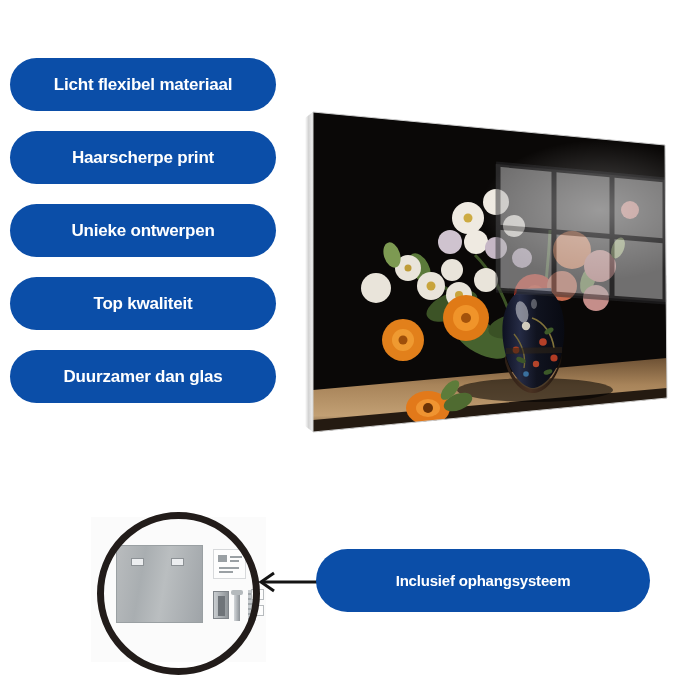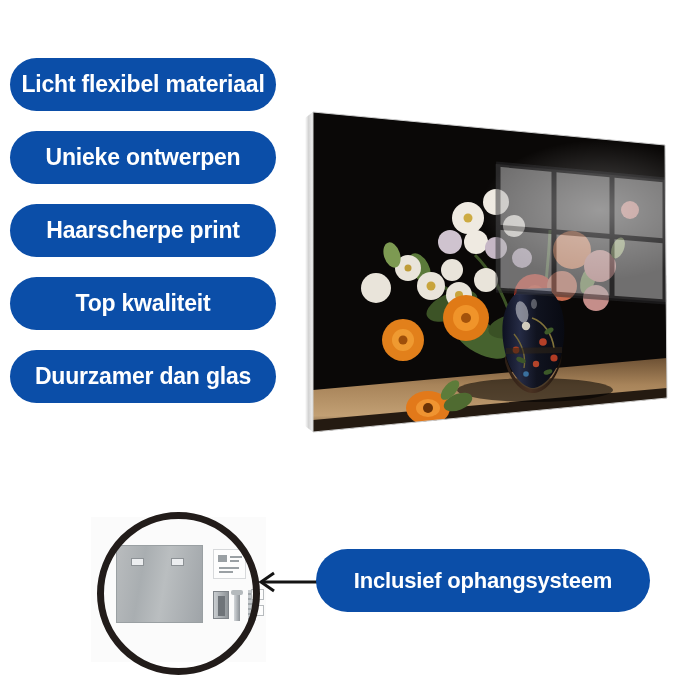--- a/index.html
+++ b/index.html
@@ -11,31 +11,31 @@
 
   
   .pill-col{position:absolute;left:10px;top:58px;width:268px;}
   .pill{
     position:relative;width:266px;height:53px;border-radius:27px;
     background:var(--blue,#0b4ea8);
     display:flex;align-items:center;justify-content:center;
     margin-bottom:20px;box-sizing:border-box;
   }
   .pill-label{
-    color:#ffffff;font-weight:bold;font-size:23px;letter-spacing:-0.2px;
+    color:#ffffff;font-weight:bold;font-size:17px;letter-spacing:-0.2px;
     line-height:1;white-space:nowrap;text-align:center;
   }
 
   
   .hang-badge{
     position:absolute;left:316px;top:549px;width:334px;height:63px;
     border-radius:32px;background:#0b4ea8;
     display:flex;align-items:center;justify-content:center;
   }
-  .hang-badge .pill-label{font-size:22px;}
+  .hang-badge .pill-label{font-size:15px;}
 
   .arrow-wrap{position:absolute;left:248px;top:565px;width:80px;height:34px;}
 
   
   .circle-inset{
     position:absolute;left:97px;top:512px;width:163px;height:163px;
   }
   .circle-ring{
     position:absolute;inset:0;border-radius:50%;
     border:7px solid #221c1a;box-sizing:border-box;
@@ -68,24 +68,24 @@
 </head>
 <body>
 
 <div id="stage">
 
   <div class="pill-col">
     <div class="pill" style="background: rgb(11, 78, 168);">
       <span class="pill-label">Licht flexibel materiaal</span>
     </div>
     <div class="pill" style="background: rgb(11, 78, 168);">
+      <span class="pill-label">Haarscherpe print</span>
+    </div>
+    <div class="pill" style="background: rgb(11, 78, 168);">
       <span class="pill-label">Unieke ontwerpen</span>
-    </div>
-    <div class="pill" style="background: rgb(11, 78, 168);">
-      <span class="pill-label">Haarscherpe print</span>
     </div>
     <div class="pill" style="background: rgb(11, 78, 168);">
       <span class="pill-label">Top kwaliteit</span>
     </div>
     <div class="pill" style="background: rgb(11, 78, 168);">
       <span class="pill-label">Duurzamer dan glas</span>
     </div>
   </div>
 
   <div class="panel-wrap">

